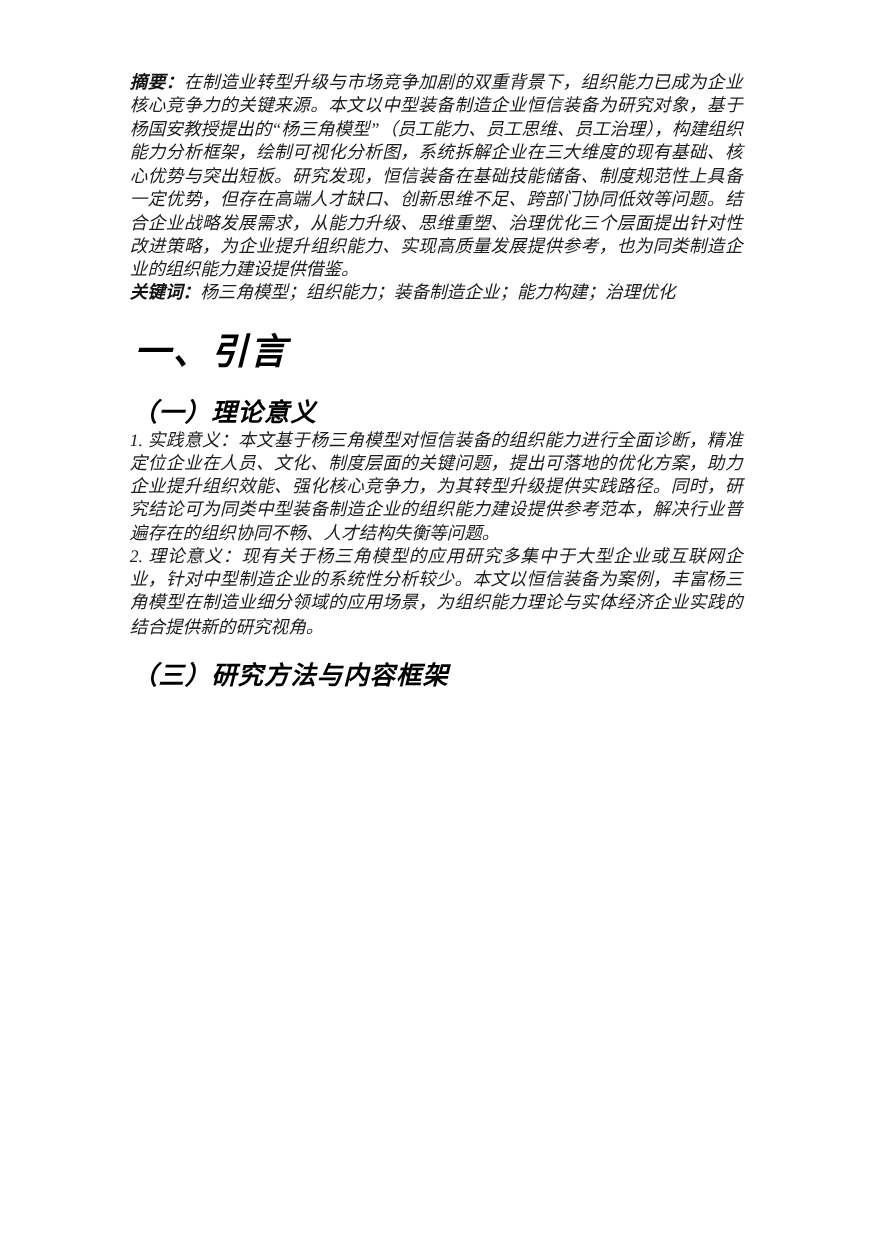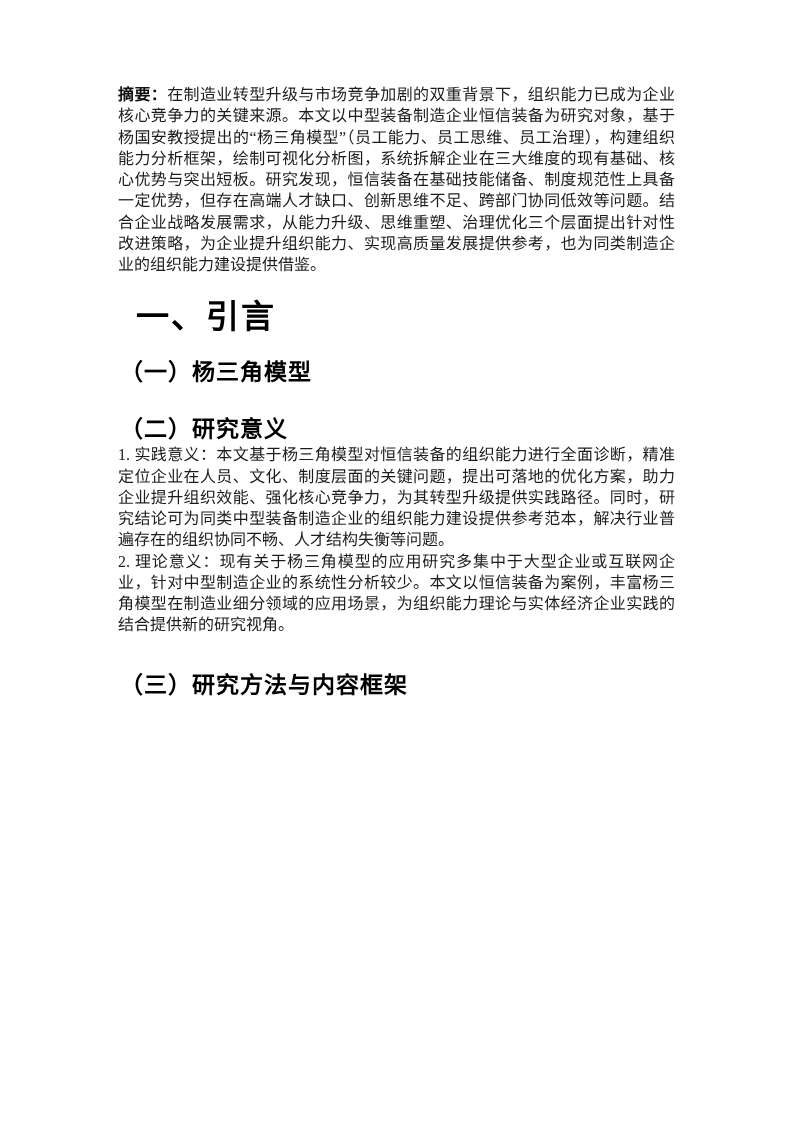--- a/index.html
+++ b/index.html
@@ -7,76 +7,77 @@
     padding: 0;
     background: #ffffff;
   }
   .page {
     position: relative;
     width: 793px;
     height: 1122px;
     margin: 0 auto;
     background: #ffffff;
     box-sizing: border-box;
-    padding: 84px 118px 0 118px;
+    padding: 65px 118px 0 118px;
     overflow: hidden;
     font-family: "Liberation Serif", "DejaVu Serif", serif;
     color: #1c1c1c;
+    font-style: italic;
   }
   p.body-text {
     margin: 0;
     font-size: 16px;
     line-height: 21.25px;
     text-align: justify;
     text-justify: inter-character;
     word-break: break-all;
   }
   p.body-text .run-label {
     font-weight: 700;
     color: #111111;
   }
   .para-gap {
     margin-top: 24px;
   }
   h1.doc-h1 {
-    margin: 22px 0 0 18px;
+    margin: 22px 0 0 4px;
     font-family: "Liberation Sans", "DejaVu Sans", sans-serif;
     font-weight: 700;
     font-size: 33px;
     line-height: 40px;
     color: #000000;
     letter-spacing: 2px;
   }
   h2.doc-h2 {
     margin: 20px 0 0 2px;
     font-family: "Liberation Sans", "DejaVu Sans", sans-serif;
     font-weight: 700;
     font-size: 23px;
     line-height: 30px;
     color: #000000;
     letter-spacing: 1px;
   }
   h2.doc-h2.gap-large { margin-top: 27px; }
-  h2.doc-h2.gap-small { margin-top: 34px; }
+  h2.doc-h2.gap-small { margin-top: 18px; }
 </style>
 </head>
 <body>
 
 <div class="page">
 
   <p class="body-text"><span class="run-label">摘要：</span><span>在制造业转型升级与市场竞争加剧的双重背景下，组织能力已成为企业核心竞争力的关键来源。本文以中型装备制造企业恒信装备为研究对象，基于杨国安教授提出的“杨三角模型”（员工能力、员工思维、员工治理），构建组织能力分析框架，绘制可视化分析图，系统拆解企业在三大维度的现有基础、核心优势与突出短板。研究发现，恒信装备在基础技能储备、制度规范性上具备一定优势，但存在高端人才缺口、创新思维不足、跨部门协同低效等问题。结合企业战略发展需求，从能力升级、思维重塑、治理优化三个层面提出针对性改进策略，为企业提升组织能力、实现高质量发展提供参考，也为同类制造企业的组织能力建设提供借鉴。</span></p>
 
+  <p class="body-text"><span class="run-label">关键词：</span><span>杨三角模型；组织能力；装备制造企业；能力构建；治理优化</span></p>
 
   <h1 class="doc-h1">一、引言</h1>
 
-  <h2 class="doc-h2">（一）杨三角模型</h2>
+  <h2 class="doc-h2">（一）理论意义</h2>
 
 
 
-  <h2 class="doc-h2 gap-large">（二）研究意义</h2>
 
   <p class="body-text para-gap">1. 实践意义：本文基于杨三角模型对恒信装备的组织能力进行全面诊断，精准定位企业在人员、文化、制度层面的关键问题，提出可落地的优化方案，助力企业提升组织效能、强化核心竞争力，为其转型升级提供实践路径。同时，研究结论可为同类中型装备制造企业的组织能力建设提供参考范本，解决行业普遍存在的组织协同不畅、人才结构失衡等问题。</p>
 
   <p class="body-text">2. 理论意义：现有关于杨三角模型的应用研究多集中于大型企业或互联网企业，针对中型制造企业的系统性分析较少。本文以恒信装备为案例，丰富杨三角模型在制造业细分领域的应用场景，为组织能力理论与实体经济企业实践的结合提供新的研究视角。</p>
 
   <h2 class="doc-h2 gap-small">（三）研究方法与内容框架</h2>
 
 </div>
 
 </body></html>

